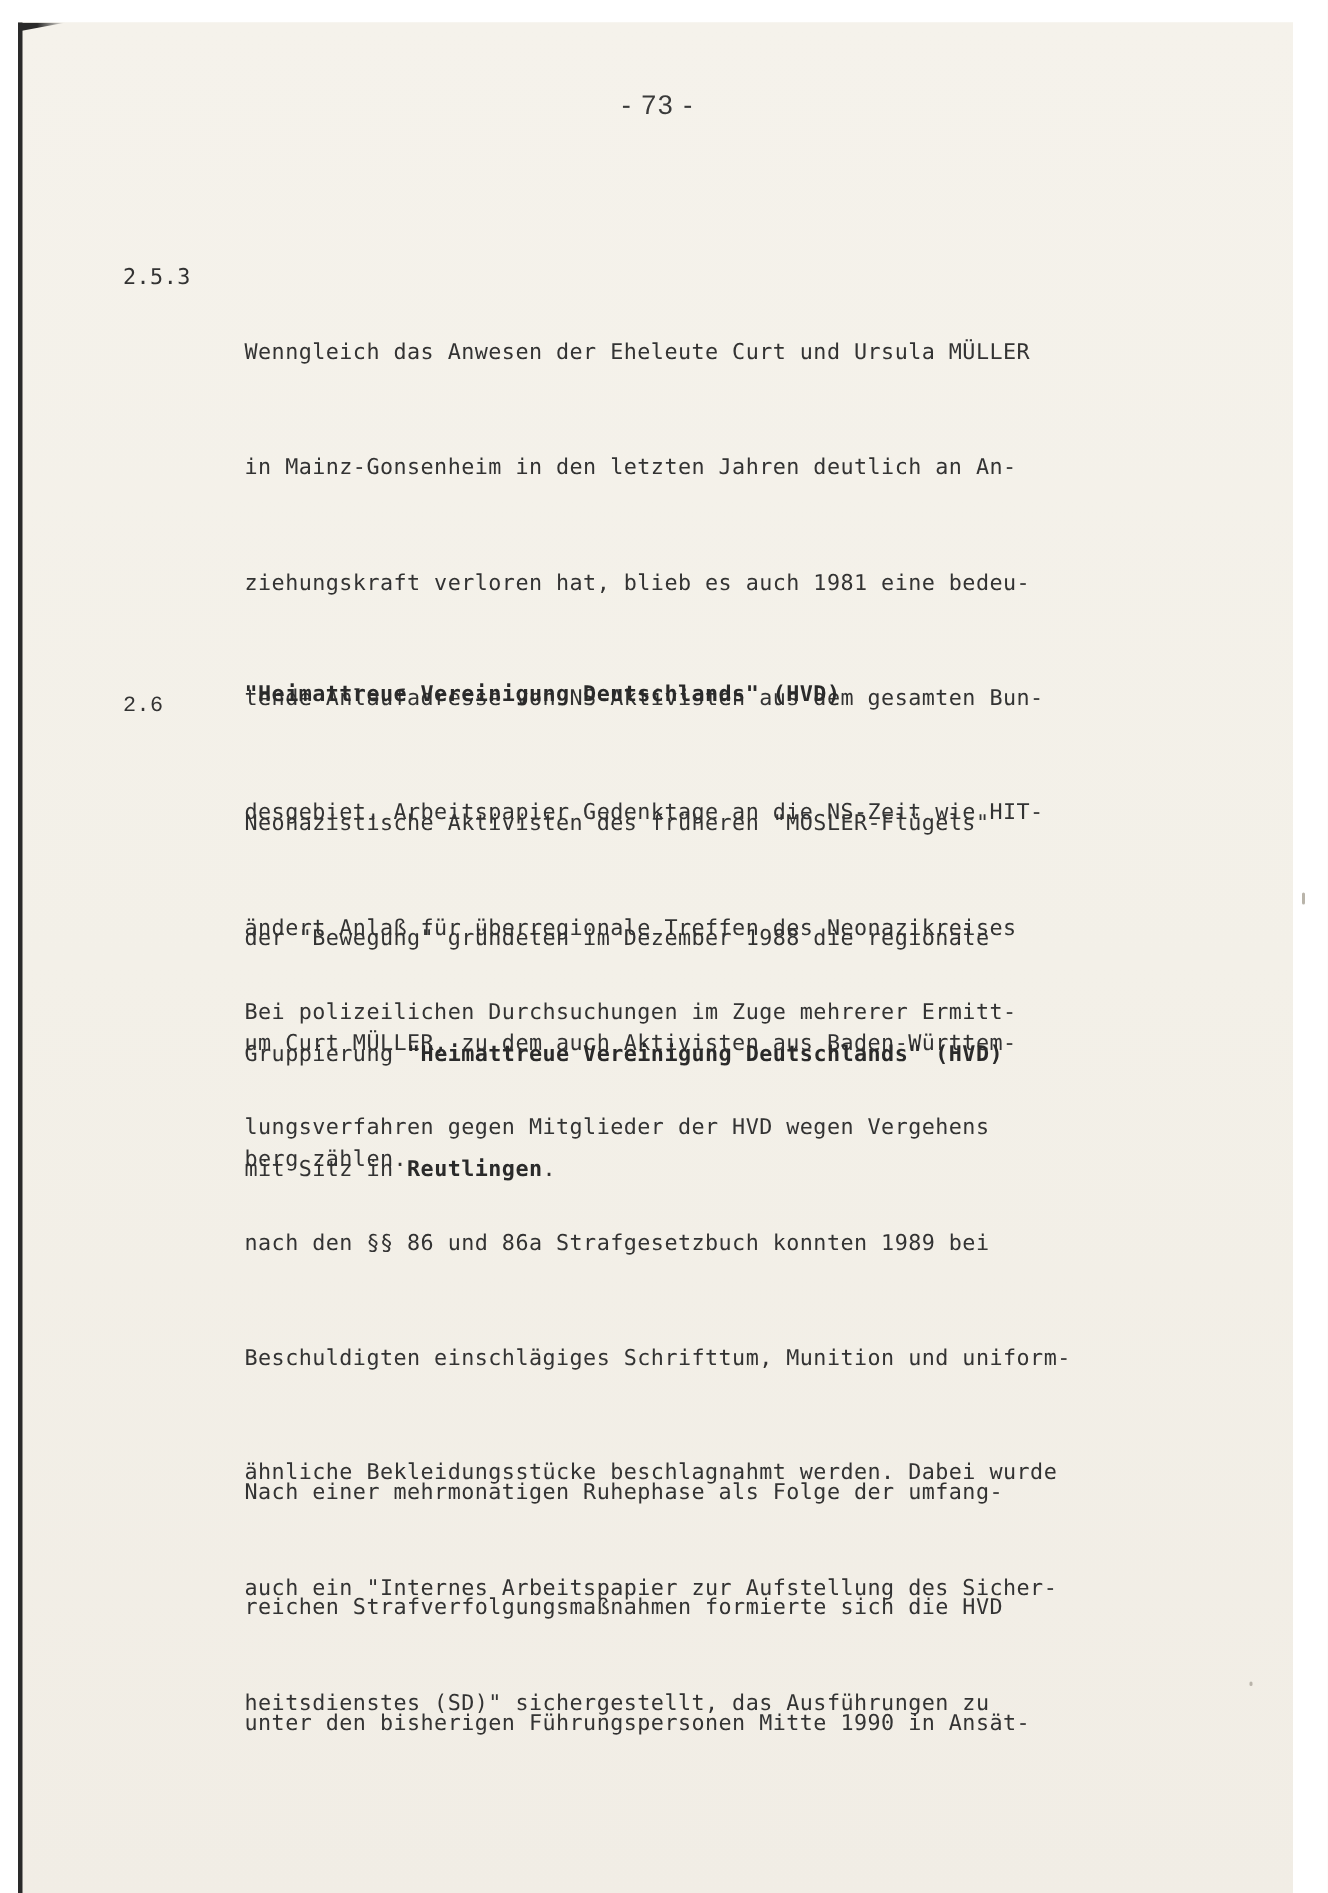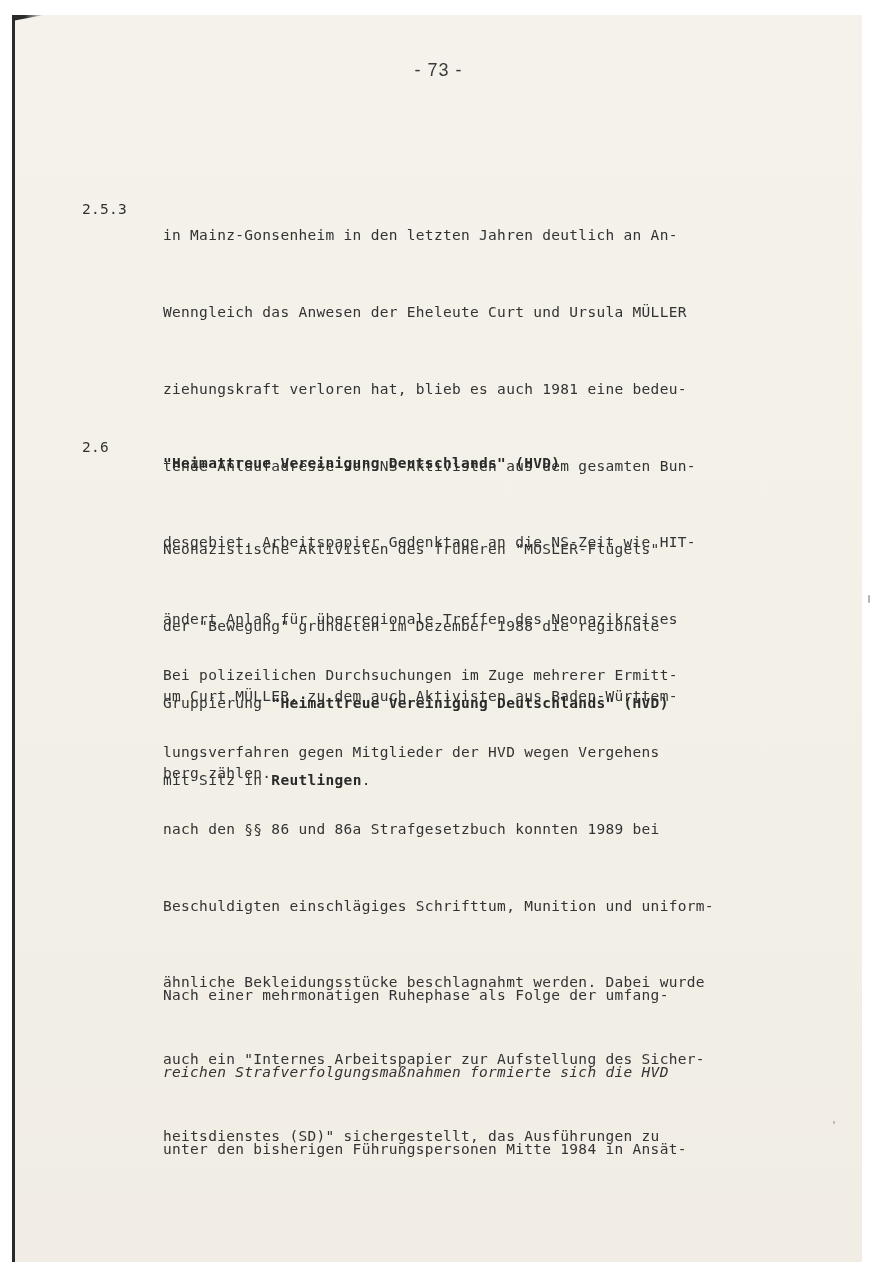--- a/index.html
+++ b/index.html
@@ -77,33 +77,33 @@
     }
   </style>
 </head>
 <body>
 
 <div class="page">
   <div class="corner"></div>
 
   <div class="page-number">- 73 -</div>
 
-  <div class="sec-num" style="top:162px;margin-top:24px;">2.5.3</div>
+  <div class="sec-num" style="top:162px;">2.5.3</div>
   <div class="para" style="top:157px;">
+    <span class="line">Wenngleich das Anwesen der Eheleute Curt und Ursula MÜLLER</span>
     <span class="line">in Mainz-Gonsenheim in den letzten Jahren deutlich an An-</span>
-    <span class="line">Wenngleich das Anwesen der Eheleute Curt und Ursula MÜLLER</span>
     <span class="line">ziehungskraft verloren hat, blieb es auch 1981 eine bedeu-</span>
     <span class="line">tende Anlaufadresse von NS-Aktivisten aus dem gesamten Bun-</span>
     <span class="line">desgebiet. Arbeitspapier Gedenktage an die NS-Zeit wie HIT-</span>
     <span class="line">ändert Anlaß für überregionale Treffen des Neonazikreises</span>
     <span class="line">um Curt MÜLLER, zu dem auch Aktivisten aus Baden-Württem-</span>
     <span class="line">berg zählen.</span>
   </div>
 
-  <div class="sec-num" style="top:424px;">2.6</div>
+  <div class="sec-num" style="top:448px;font-family:Liberation Mono, monospace;">2.6</div>
   <div class="heading" style="top:440px;">"Heimattreue Vereinigung Deutschlands" (HVD)</div>
 
   <div class="para" style="top:471px;">
     <span class="line">Neonazistische Aktivisten des früheren "MOSLER-Flügels"</span>
     <span class="line">der "Bewegung" gründeten im Dezember 1988 die regionale</span>
     <span class="line"><span>Gruppierung </span><b>"Heimattreue Vereinigung Deutschlands" (HVD)</b></span>
     <span class="line"><span>mit Sitz in </span><b>Reutlingen</b><span>.</span></span>
   </div>
 
   <div class="para" style="top:597px;">
@@ -114,22 +114,22 @@
     <span class="line">ähnliche Bekleidungsstücke beschlagnahmt werden. Dabei wurde</span>
     <span class="line">auch ein "Internes Arbeitspapier zur Aufstellung des Sicher-</span>
     <span class="line">heitsdienstes (SD)" sichergestellt, das Ausführungen zu</span>
     
     
     
   </div>
 
   <div class="para" style="top:917px;">
     <span class="line">Nach einer mehrmonatigen Ruhephase als Folge der umfang-</span>
-    <span class="line" style="font-style:italic;">reichen Strafverfolgungsmaßnahmen formierte sich die HVD</span>
-    <span class="line">unter den bisherigen Führungspersonen Mitte 1984 in Ansät-</span>
+    <span class="line" style="">reichen Strafverfolgungsmaßnahmen formierte sich die HVD</span>
+    <span class="line">unter den bisherigen Führungspersonen Mitte 1990 in Ansät-</span>
     
     
     
     
   </div>
 
   <div class="speck" style="left:853px;top:580px;width:2px;height:8px;"></div>
   <div class="speck" style="left:818px;top:1106px;width:2px;height:3px;"></div>
 </div>
 

